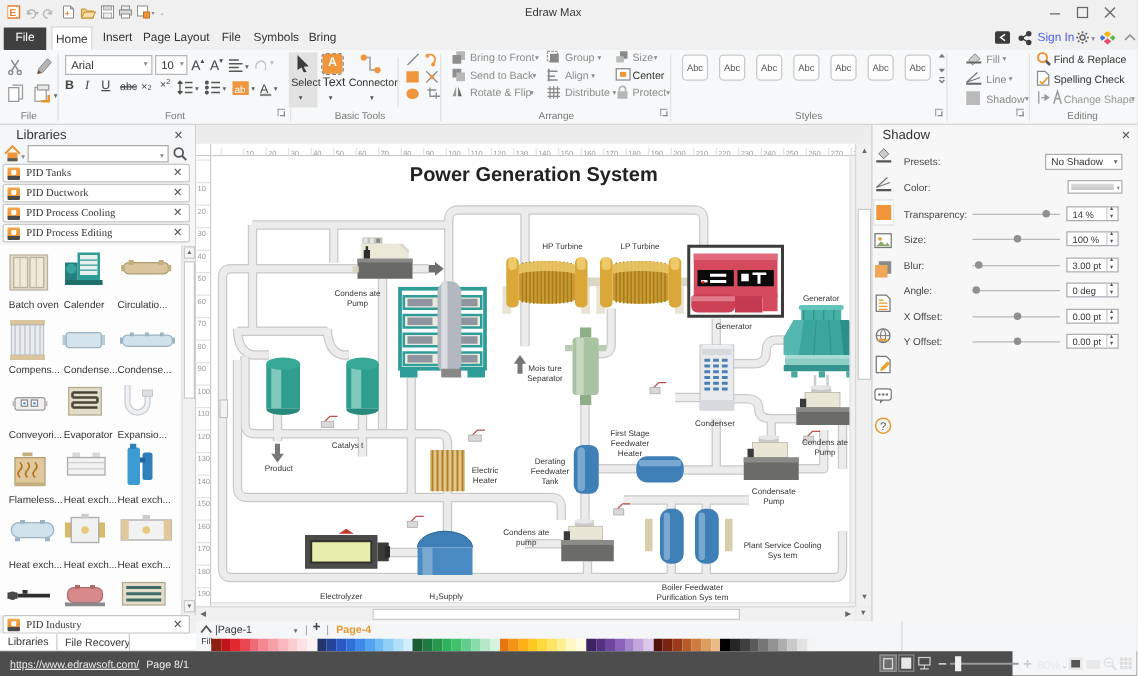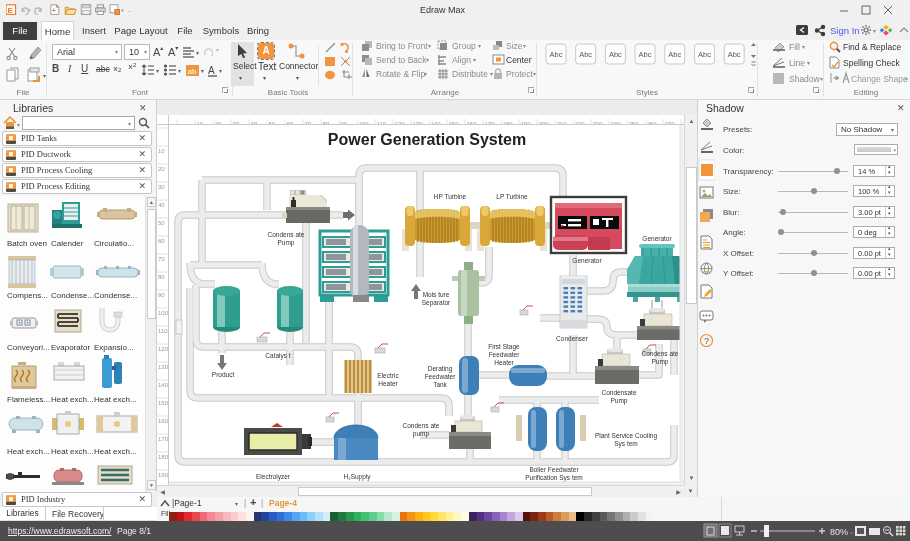--- a/index.html
+++ b/index.html
@@ -53,21 +53,21 @@
 .valbox { position:absolute; left:155px; width:42px; height:12px; background:#fff; border:1px solid #abadb3; font-size:7.5px; color:#333; }
 .valbox .spin { position:absolute; right:0; top:0; width:9px; height:10px; border-left:1px solid #ccc; }
 .valbox .spin:before { content:"▴"; position:absolute; top:-3px; left:2px; font-size:5px; color:#555; }
 .valbox .spin:after { content:"▾"; position:absolute; top:2.5px; left:2px; font-size:5px; color:#555; }
 .slider { position:absolute; height:1px; background:#b8b8b8; }
 .knob { position:absolute; width:6px; height:6px; border-radius:3px; background:#909090; top:-3px; }
 
 
 #bottomleft { position:absolute; left:0; top:492px; width:157px; height:26px; background:#f0f0f0; }
 #bottomright { position:absolute; left:157px; top:497px; width:753px; height:24px; background:#f5f6f7; }
-#statusbar { position:absolute; left:0; top:521px; width:910px; height:20px; background:#4d4d4e; }
+#statusbar { position:absolute; left:0; top:521px; width:810px; height:20px; background:#4d4d4e; }
 </style>
 </head>
 <body>
 <div id="app">
   <div id="titlebar">
     <svg class="abs" style="left:6px;top:4px" width="160" height="14" viewBox="0 0 160 14">
         <g transform="scale(0.8)">
       <rect x="0" y="1" width="12" height="12" fill="#fff" stroke="#e87722" stroke-width="1.4"></rect>
       <text x="2" y="11" font-size="10" font-weight="bold" fill="#e87722" font-family="Liberation Sans">E</text>
       <path d="M20 9 a4 4 0 1 1 4 4" fill="none" stroke="#b8b8b8" stroke-width="1.6"></path>

